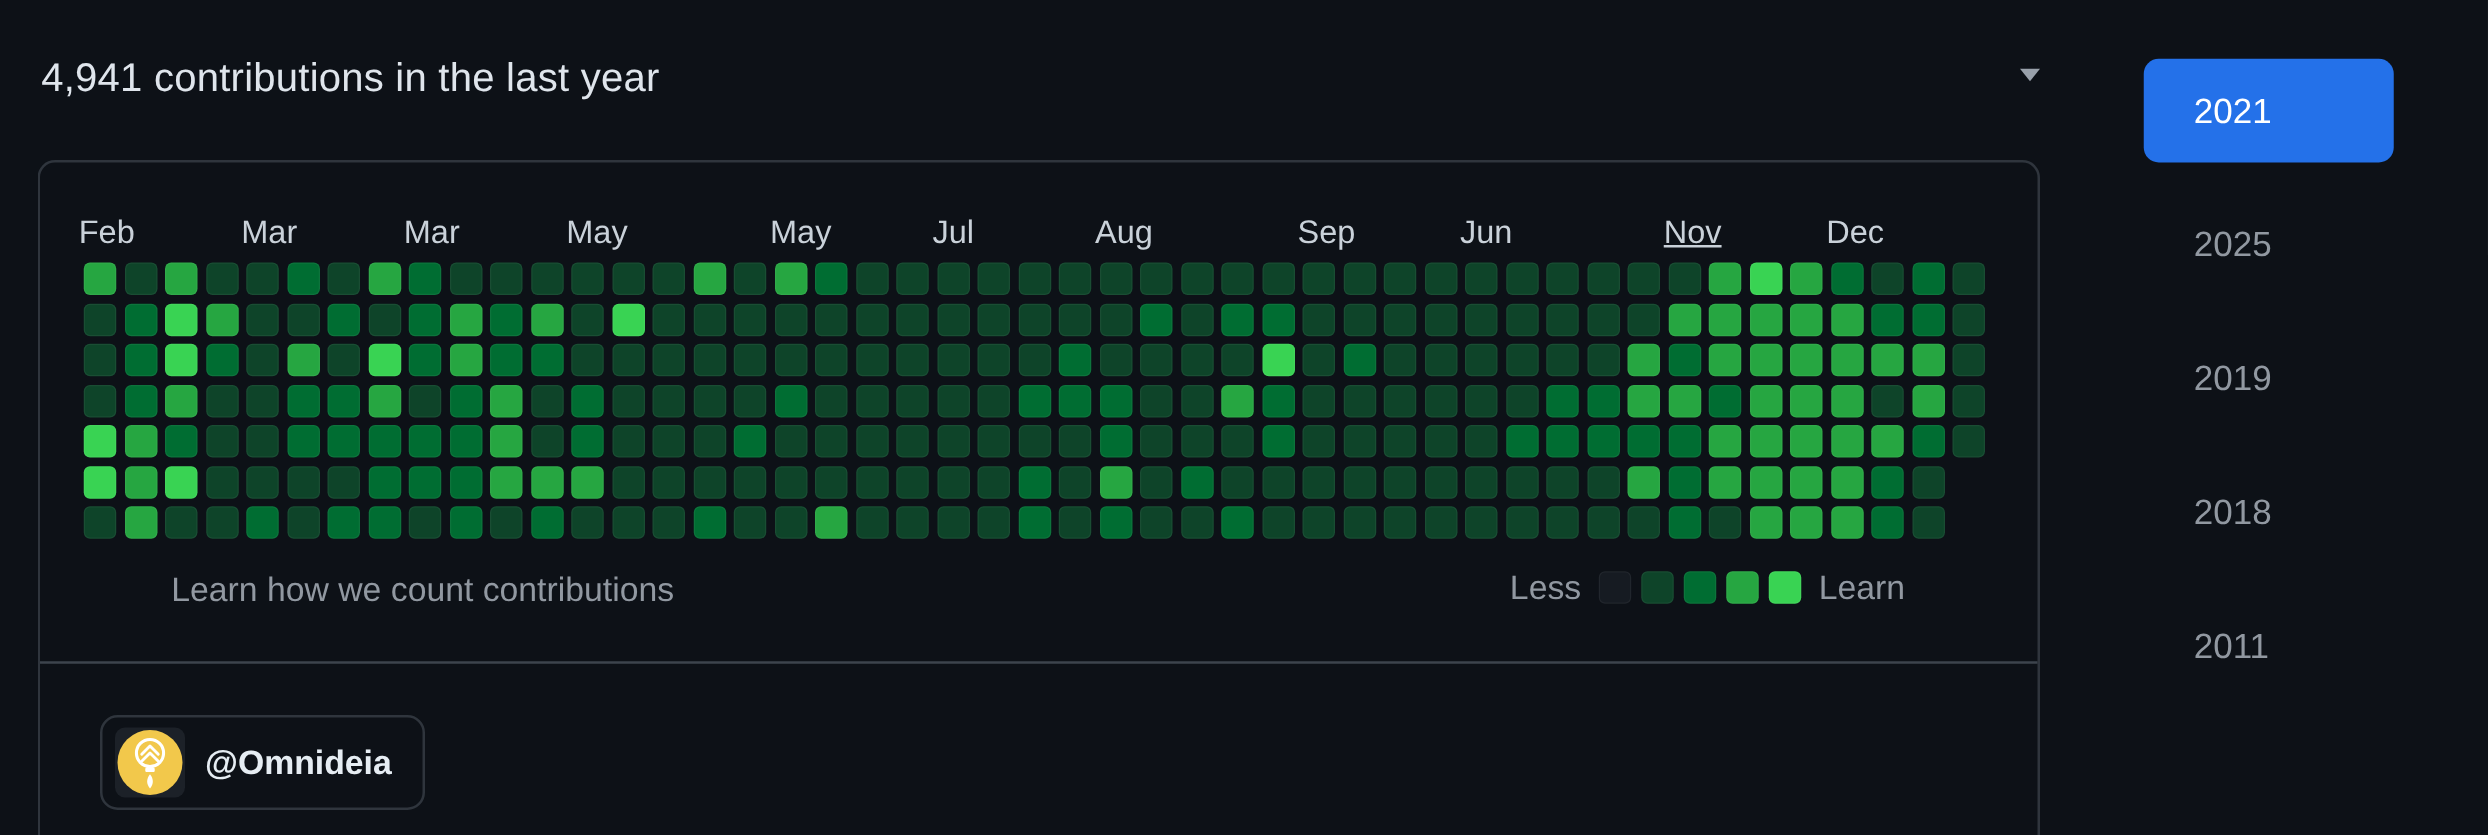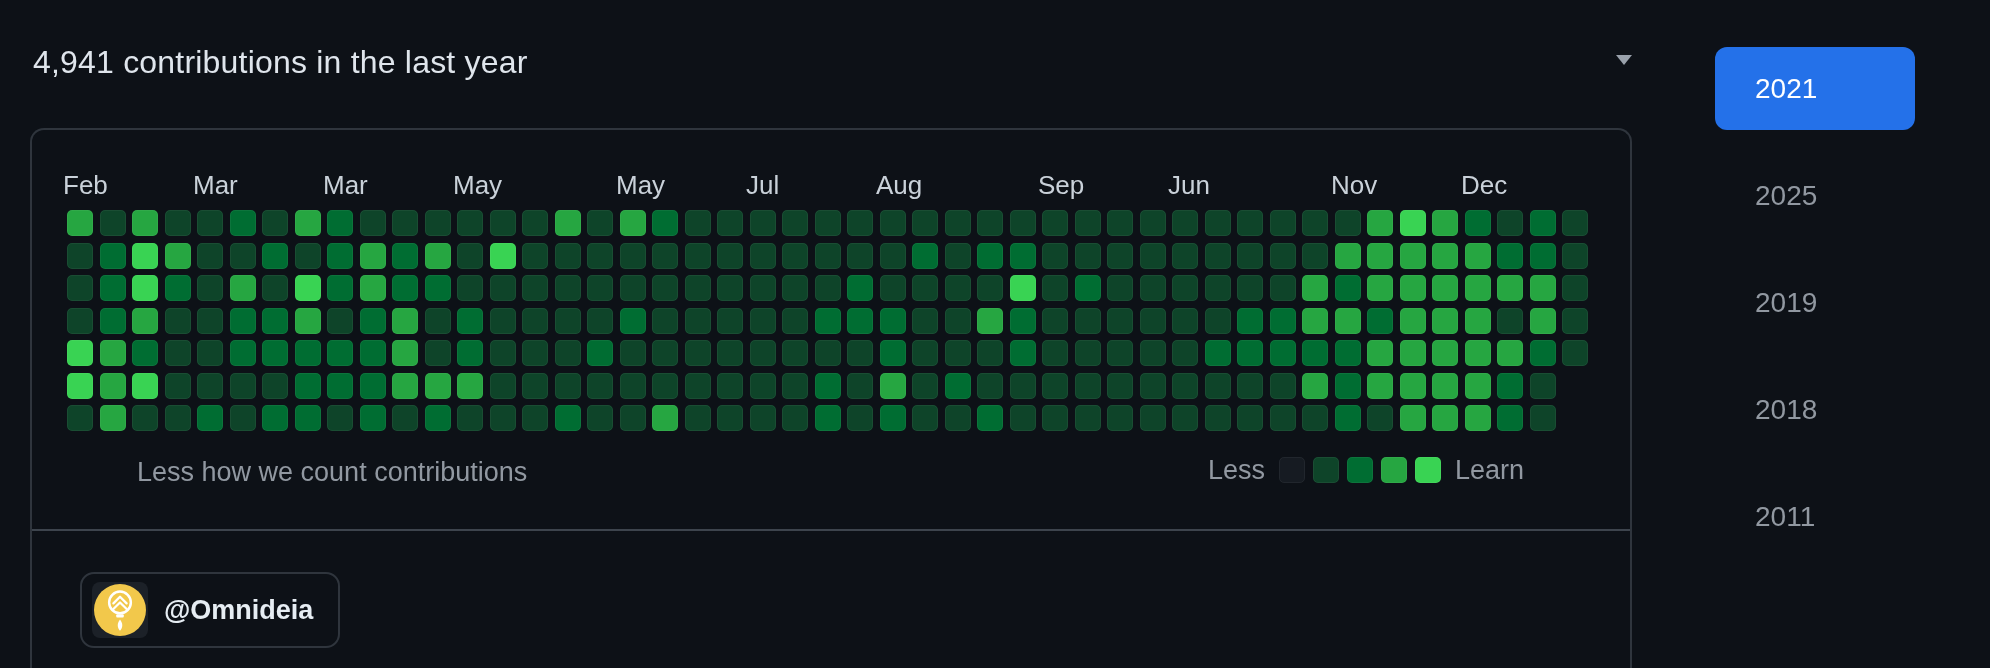--- a/index.html
+++ b/index.html
@@ -88,21 +88,21 @@
     <div>
         <div class="month-label" style="left: 31px;">Feb</div>
         <div class="month-label" style="left: 161px;">Mar</div>
         <div class="month-label" style="left: 291px;">Mar</div>
         <div class="month-label" style="left: 421px;">May</div>
         <div class="month-label" style="left: 584px;">May</div>
         <div class="month-label" style="left: 714px;">Jul</div>
         <div class="month-label" style="left: 844px;">Aug</div>
         <div class="month-label" style="left: 1006px;">Sep</div>
         <div class="month-label" style="left: 1136px;">Jun</div>
-        <div class="month-label" style="left: 1299px;">Nov</div>
+        <div class="month-label" style="left: 1299px; text-decoration: underline;">Nov</div>
         <div class="month-label" style="left: 1429px;">Dec</div>
         <div class="cell" style="left: 35px; top: 80px; background: rgb(38, 166, 65);"></div>
         <div class="cell" style="left: 68px; top: 80px; background: rgb(14, 68, 41);"></div>
         <div class="cell" style="left: 100px; top: 80px; background: rgb(38, 166, 65);"></div>
         <div class="cell" style="left: 133px; top: 80px; background: rgb(14, 68, 41);"></div>
         <div class="cell" style="left: 165px; top: 80px; background: rgb(14, 68, 41);"></div>
         <div class="cell" style="left: 198px; top: 80px; background: rgb(0, 109, 50);"></div>
         <div class="cell" style="left: 230px; top: 80px; background: rgb(14, 68, 41);"></div>
         <div class="cell" style="left: 263px; top: 80px; background: rgb(38, 166, 65);"></div>
         <div class="cell" style="left: 295px; top: 80px; background: rgb(0, 109, 50);"></div>
@@ -419,21 +419,21 @@
         <div class="cell" style="left: 1270px; top: 275px; background: rgb(14, 68, 41);"></div>
         <div class="cell" style="left: 1303px; top: 275px; background: rgb(0, 109, 50);"></div>
         <div class="cell" style="left: 1335px; top: 275px; background: rgb(14, 68, 41);"></div>
         <div class="cell" style="left: 1368px; top: 275px; background: rgb(38, 166, 65);"></div>
         <div class="cell" style="left: 1400px; top: 275px; background: rgb(38, 166, 65);"></div>
         <div class="cell" style="left: 1433px; top: 275px; background: rgb(38, 166, 65);"></div>
         <div class="cell" style="left: 1465px; top: 275px; background: rgb(0, 109, 50);"></div>
         <div class="cell" style="left: 1498px; top: 275px; background: rgb(14, 68, 41);"></div>
       </div>
 
-    <div class="learn-link">Less how we count contributions</div>
+    <div class="learn-link">Learn how we count contributions</div>
 
     <div class="legend">
       <span class="legend-label">Less</span>
       <span style="display:flex;gap:8px;">
           <span class="legend-square" style="background: rgb(22, 27, 34);"></span>
           <span class="legend-square" style="background: rgb(14, 68, 41);"></span>
           <span class="legend-square" style="background: rgb(0, 109, 50);"></span>
           <span class="legend-square" style="background: rgb(38, 166, 65);"></span>
           <span class="legend-square" style="background: rgb(57, 211, 83);"></span>
         </span>

